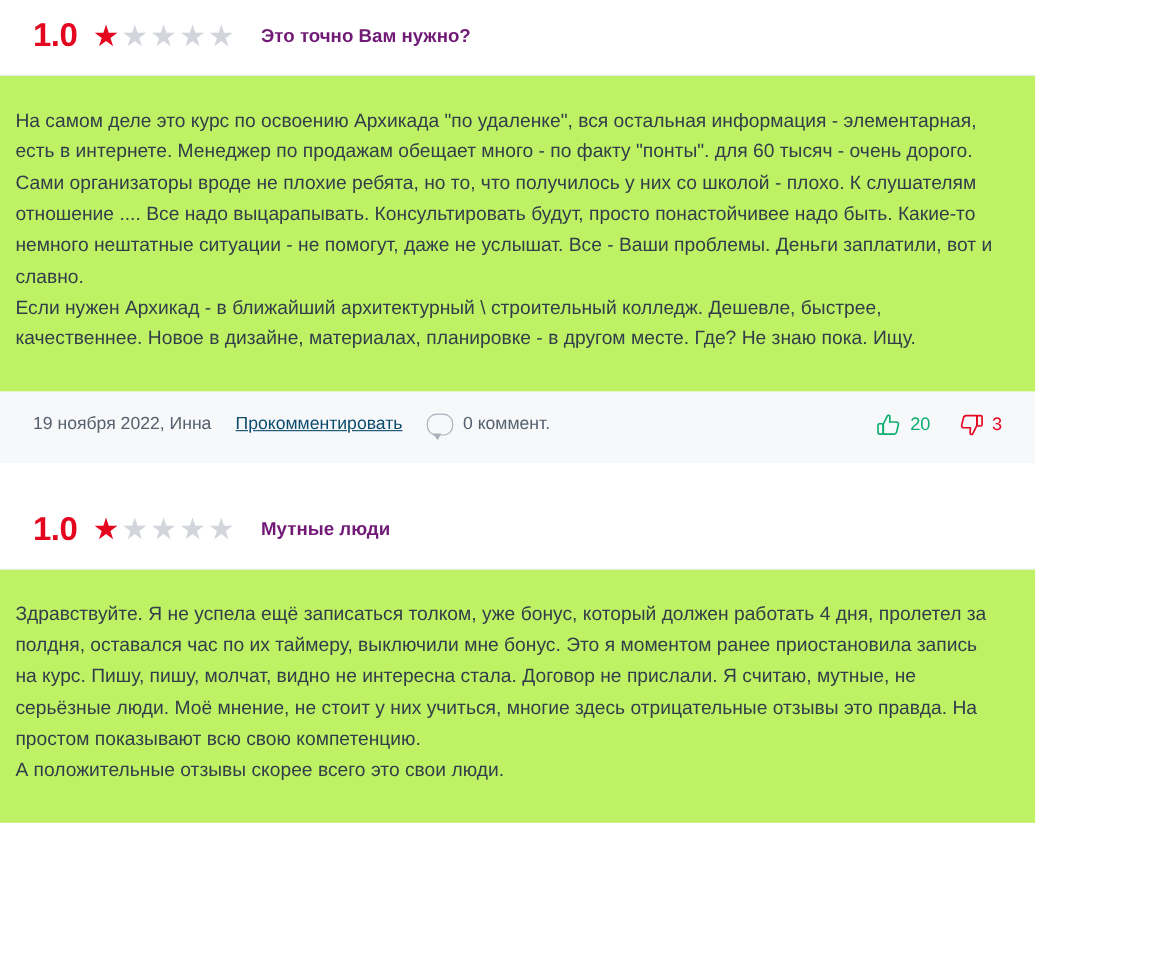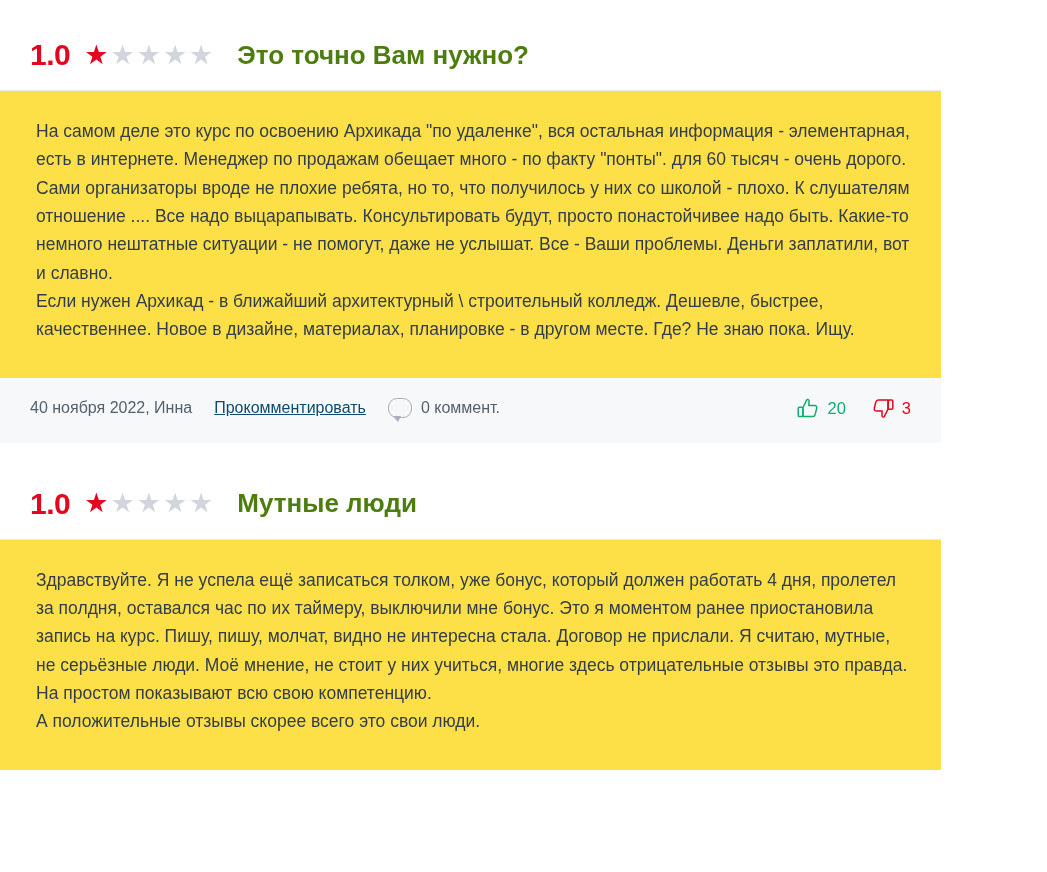--- a/index.html
+++ b/index.html
@@ -10,21 +10,20 @@
   }
   body {
     width: 1047px;
     min-height: 872px;
     overflow: hidden;
   }
   .page {
     width: 941px;
     box-sizing: border-box;
     padding: 0;
-    margin-top: 22px;
   }
   .review-card {
     background: #ffffff;
     margin-bottom: 28px;
   }
   .review-header {
     display: flex;
     align-items: center;
     padding: 18px 30px 20px 30px;
     background: #ffffff;
@@ -47,28 +46,28 @@
   .star {
     font-size: 27px;
     line-height: 1;
     color: #d2d6dc;
     margin-right: 1px;
   }
   .star.filled {
     color: #e4051e;
   }
   .review-title {
-    font-size: 26px;
+    font-size: 17px;
     font-weight: bold;
-    color: #4d7c0f;
+    color: #701a75;
     line-height: 1.1;
   }
   .review-body {
-    background: #fde047;
-    padding: 26px 30px 18px 36px;
+    background: #bef264;
+    padding: 26px 30px 18px 14px;
   }
   .review-text {
     font-size: 17.5px;
     line-height: 1.62;
     color: #333d4a;
     white-space: pre-line;
     margin: 0 0 16px 0;
   }
   .compare-line {
     font-size: 16px;
@@ -166,21 +165,21 @@
         <span class="star">★</span>
         <span class="star">★</span>
       </span>
       <span class="review-title">Это точно Вам нужно?</span>
     </div>
     <div class="review-body">
       <p class="review-text">На самом деле это курс по освоению Архикада "по удаленке", вся остальная информация - элементарная, есть в интернете. Менеджер по продажам обещает много - по факту "понты". для 60 тысяч - очень дорого. Сами организаторы вроде не плохие ребята, но то, что получилось у них со школой - плохо. К слушателям отношение .... Все надо выцарапывать. Консультировать будут, просто понастойчивее надо быть. Какие-то немного нештатные ситуации - не помогут, даже не услышат. Все - Ваши проблемы. Деньги заплатили, вот и славно.
 Если нужен Архикад - в ближайший архитектурный \ строительный колледж. Дешевле, быстрее, качественнее. Новое в дизайне, материалах, планировке - в другом месте. Где? Не знаю пока. Ищу.</p>
     </div>
     <div class="review-footer">
-      <span class="meta-date">40 ноября 2022, Инна</span>
+      <span class="meta-date">19 ноября 2022, Инна</span>
       <a class="comment-link" href="#">Прокомментировать</a>
       <span class="comment-count">
         <span class="bubble-icon"></span>
         <span>0 коммент.</span>
       </span>
       <span class="votes">
         <span class="vote up">
           <span class="thumb">
             <svg width="22" height="21" viewBox="0 0 22 21">
               <path d="M6 9.5 L9.6 2.2 C10.4 1 12.2 1.6 12.1 3 L11.8 7.6 L17.8 7.6 C19.2 7.6 20.1 8.9 19.7 10.2 L18.1 16.6 C17.8 17.8 16.8 18.6 15.6 18.6 L6 18.6 Z" fill="none" stroke="#0fae6e" stroke-width="1.5" stroke-linejoin="round"></path>

